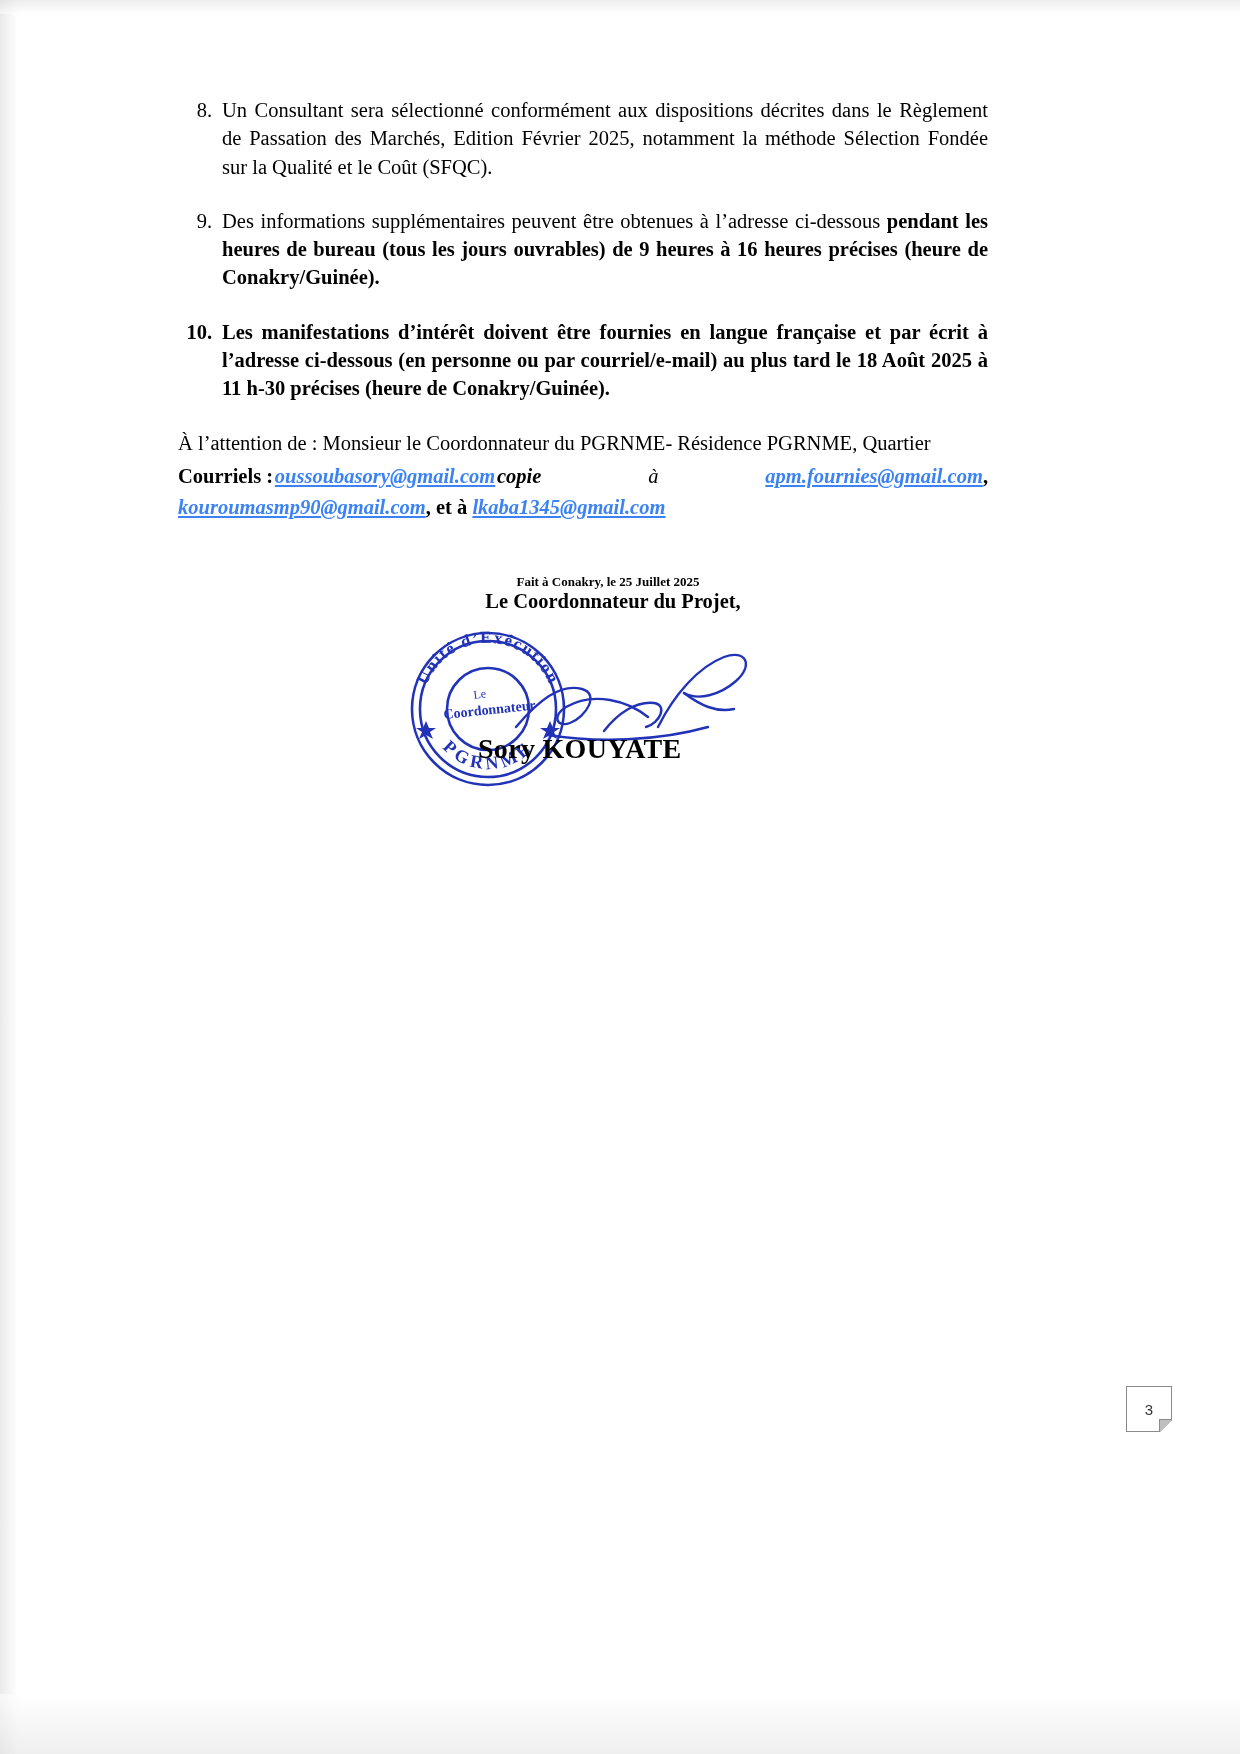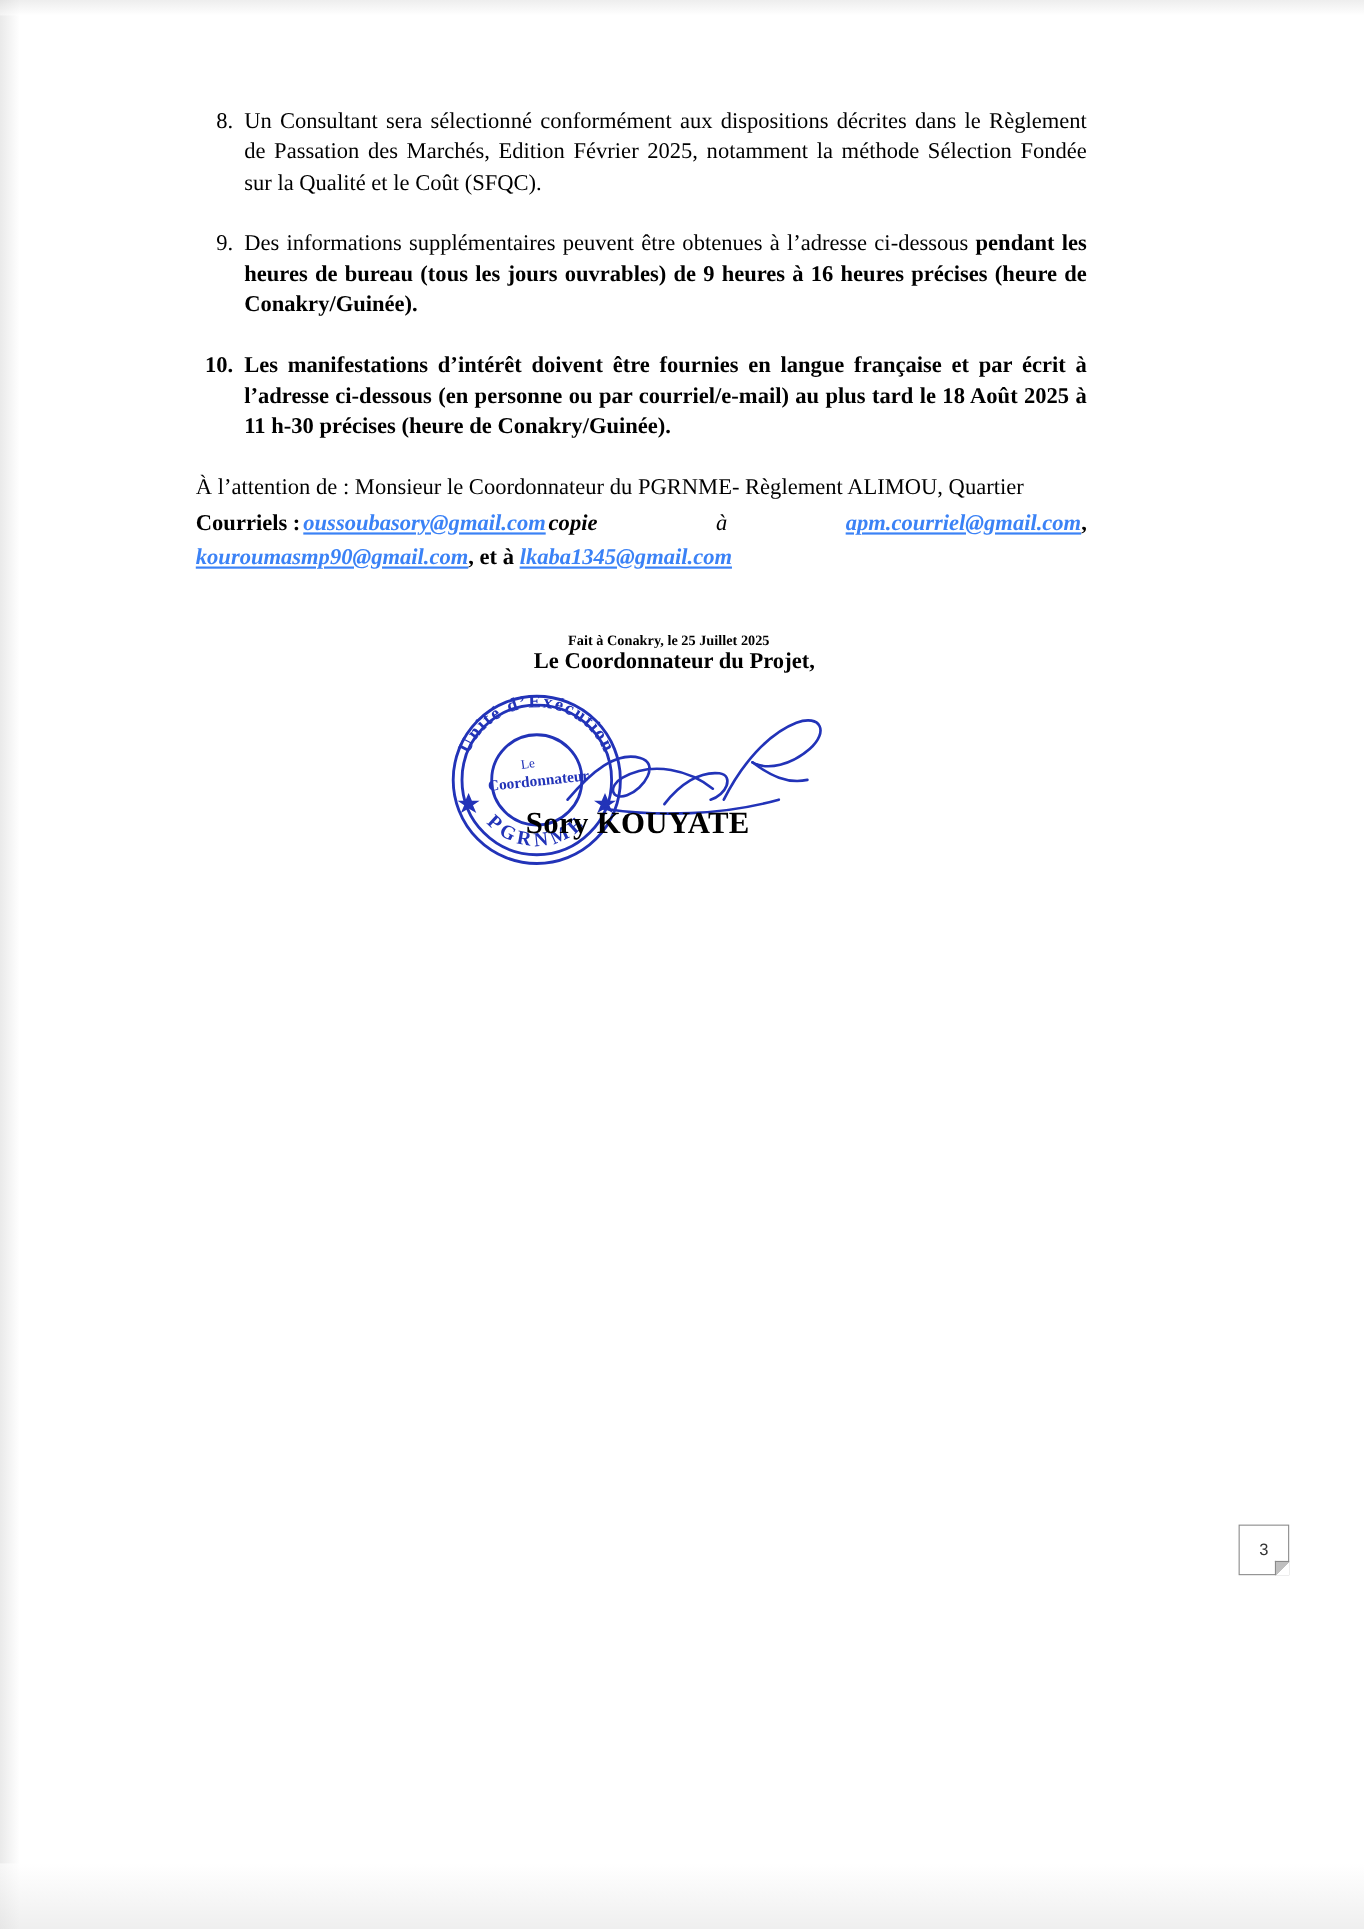--- a/index.html
+++ b/index.html
@@ -196,28 +196,28 @@
       </li>
 
       <li class="item bold">
         <span class="num">10.</span>
         <span class="justify-spread">Les manifestations d’intérêt doivent être fournies en langue française et par écrit à l’adresse ci-dessous (en personne ou par courriel/e-mail) au plus tard le 18 Août 2025 à 11 h-30 précises (heure de Conakry/Guinée).</span>
       </li>
 
     </ol>
 
     <div class="address-block">
-      <div>À l’attention de : Monsieur le Coordonnateur du PGRNME- Règlement ALIMOU, Quartier</div>
+      <div>À l’attention de : Monsieur le Coordonnateur du PGRNME- Résidence PGRNME, Quartier</div>
 
       <div class="mail-row">
         <span class="label">Courriels :</span>
         <span class="spacer-a"><a class="mail-link" href="#">oussoubasory@gmail.com</a></span>
         <span style="font-style:italic;font-weight:bold;">copie</span>
         <span class="spacer-b">à</span>
-        <span><a class="mail-link" href="#">apm.courriel@gmail.com</a><span>,</span></span>
+        <span><a class="mail-link" href="#">apm.fournies@gmail.com</a><span>,</span></span>
       </div>
 
       <div class="mail-line2"><a class="mail-link" href="#">kouroumasmp90@gmail.com</a><span>, et à </span><a class="mail-link" href="#">lkaba1345@gmail.com</a></div>
     </div>
 
     <div class="fait">Fait à Conakry, le 25 Juillet 2025</div>
 
     <div class="coord-title">Le Coordonnateur du Projet,</div>
 
     <div class="signature-area">

